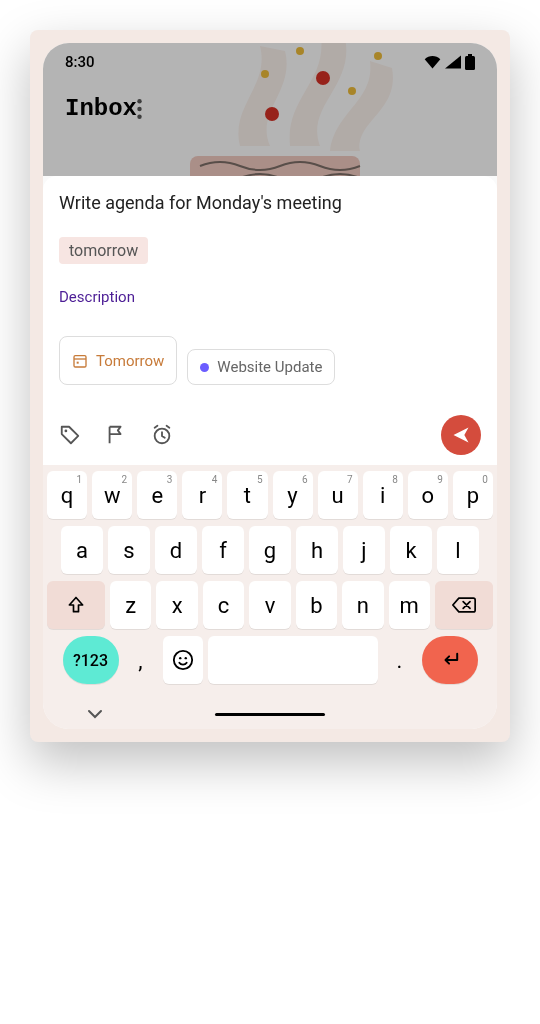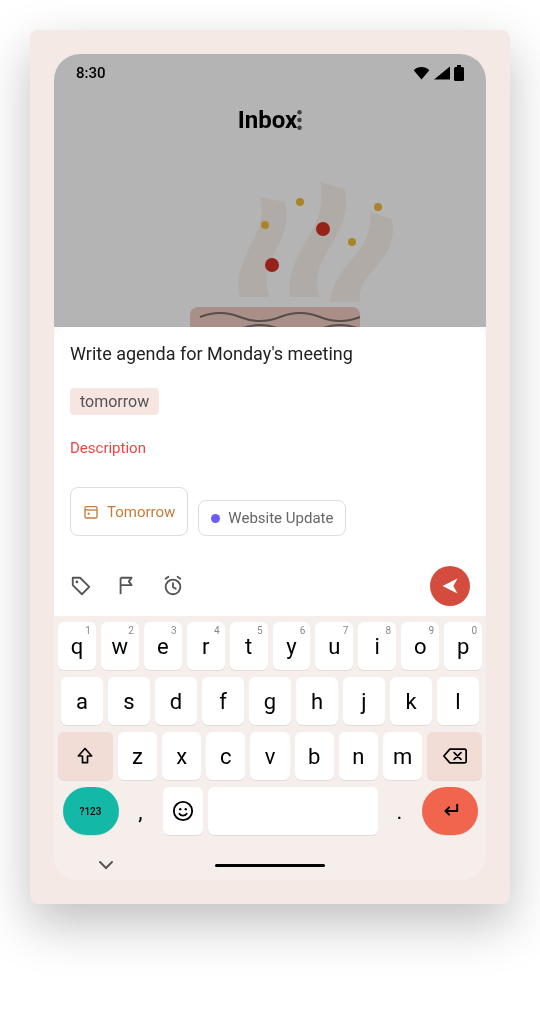--- a/index.html
+++ b/index.html
@@ -7,25 +7,25 @@
     background: #fff;
     font-family: -apple-system, BlinkMacSystemFont, "Segoe UI", Roboto, sans-serif;
     display: flex;
     justify-content: center;
     align-items: flex-start;
     min-height: 1024px;
     padding-top: 30px;
   }
   .phone {
     width: 480px;
-    height: 874px;
+    height: 712px;
     background: #f4e9e4;
     border-radius: 8px;
     box-shadow: 0 20px 50px rgba(0,0,0,0.25);
-    padding: 24px;
+    padding: 13px;
     position: relative;
   }
   .screen {
     width: 100%;
     height: 100%;
     background: #fafafa;
     border-radius: 26px;
     overflow: hidden;
     position: relative;
     display: flex;
@@ -45,25 +45,26 @@
     justify-content: space-between;
     padding: 0 22px;
     font-size: 15px;
     font-weight: 500;
     position: relative;
     z-index: 2;
   }
   .status-icons { display:flex; gap:4px; align-items:center; }
   .header {
     display:flex;
-    justify-content: center;
+    justify-content: flex-start;
     align-items:center;
     padding: 14px 22px;
     position: relative;
     z-index: 2;
+    font-family: Liberation Mono, monospace;
   }
   .header h1 { font-size: 24px; font-weight: 700; }
   .illustration {
     position:absolute;
     left:0; right:0; bottom:-40px;
     height:220px;
     display:flex;
     justify-content:center;
     z-index:1;
   }
@@ -84,21 +85,21 @@
   }
   .task-title { font-size:18px; color:#222; }
   .chip-row { display:flex; gap:8px; flex-wrap:wrap; }
   .chip {
     background:#f7e5e2;
     color:#555;
     padding:4px 10px;
     border-radius:4px;
     font-size:16px;
   }
-  .desc { color:#ef4444; font-size:15px; }
+  .desc { color:#4c1d95; font-size:15px; }
   .opt-row { display:flex; gap:10px; margin-top:6px; }
   .opt {
     border:1px solid #ddd;
     border-radius:8px;
     padding:8px 12px;
     display:flex;
     align-items:center;
     gap:8px;
     font-size:15px;
   }
@@ -135,21 +136,21 @@
     justify-content:center;
     font-size:22px;
     position:relative;
     box-shadow: 0 1px 0 rgba(0,0,0,0.08);
   }
   .key sup { position:absolute; top:3px; right:5px; font-size:10px; color:#888; }
   .key.wide { max-width:60px; flex:1.4; }
   .key.func { background:#f1dcd6; }
   .key.space { max-width:170px; flex:4; }
   .key.enter { background:#f1644e; color:#000; max-width:56px; }
-  .key.sym { background:#14b8a6; border-radius:24px; font-size:10px; font-weight:500; max-width:56px; }
+  .key.sym { background:#5eead4; border-radius:24px; font-size:16px; font-weight:500; max-width:56px; }
   .nav-bar {
     height:30px;
     display:flex;
     align-items:center;
     justify-content:center;
     position:relative;
     background:#f6eeeb;
   }
   .nav-line { width:110px; height:3px; background:#000; border-radius:2px; }
   .nav-chevron { position:absolute; left:44px; color:#555; font-size:16px; }

